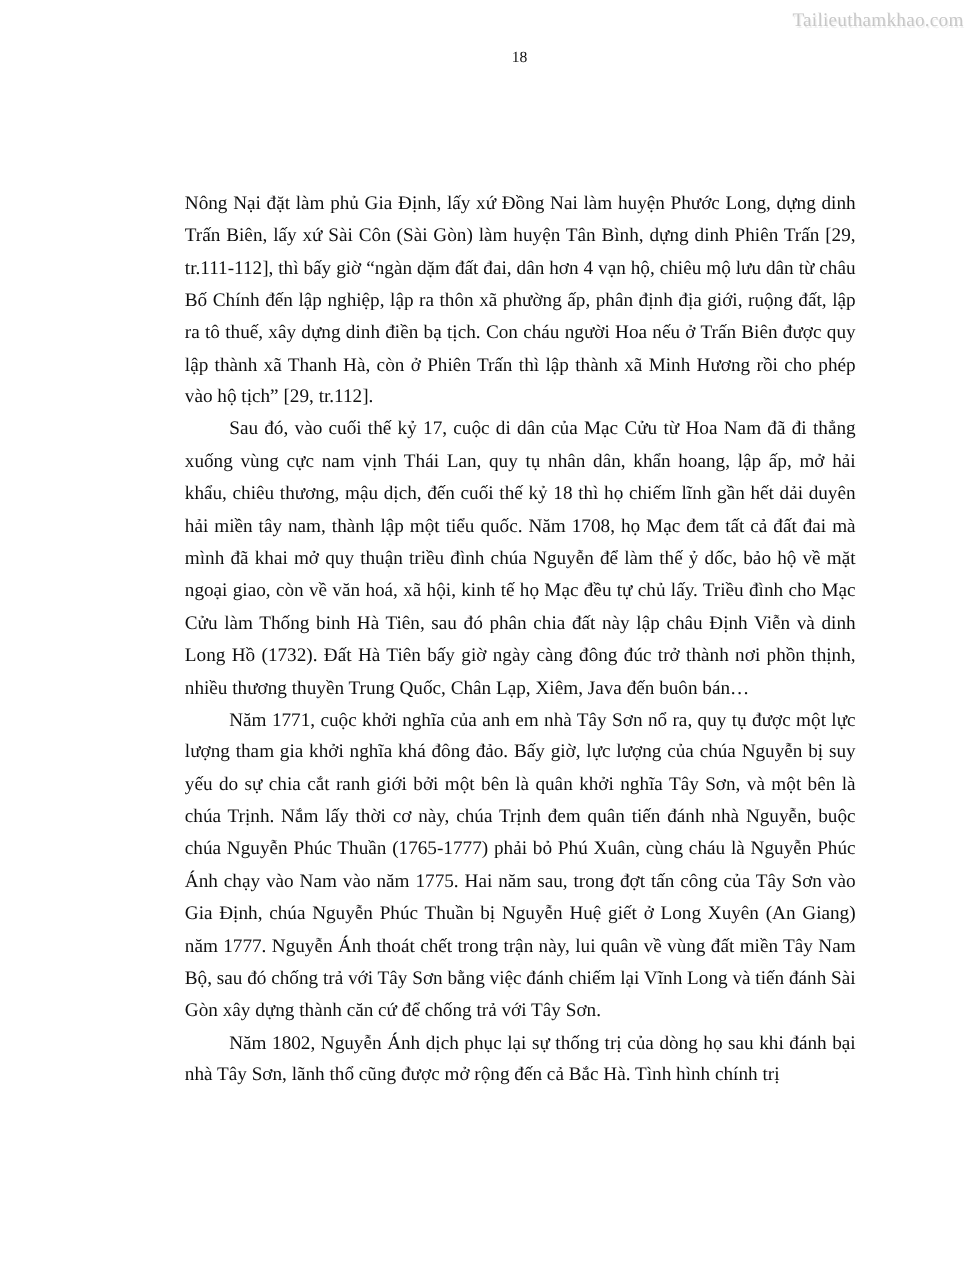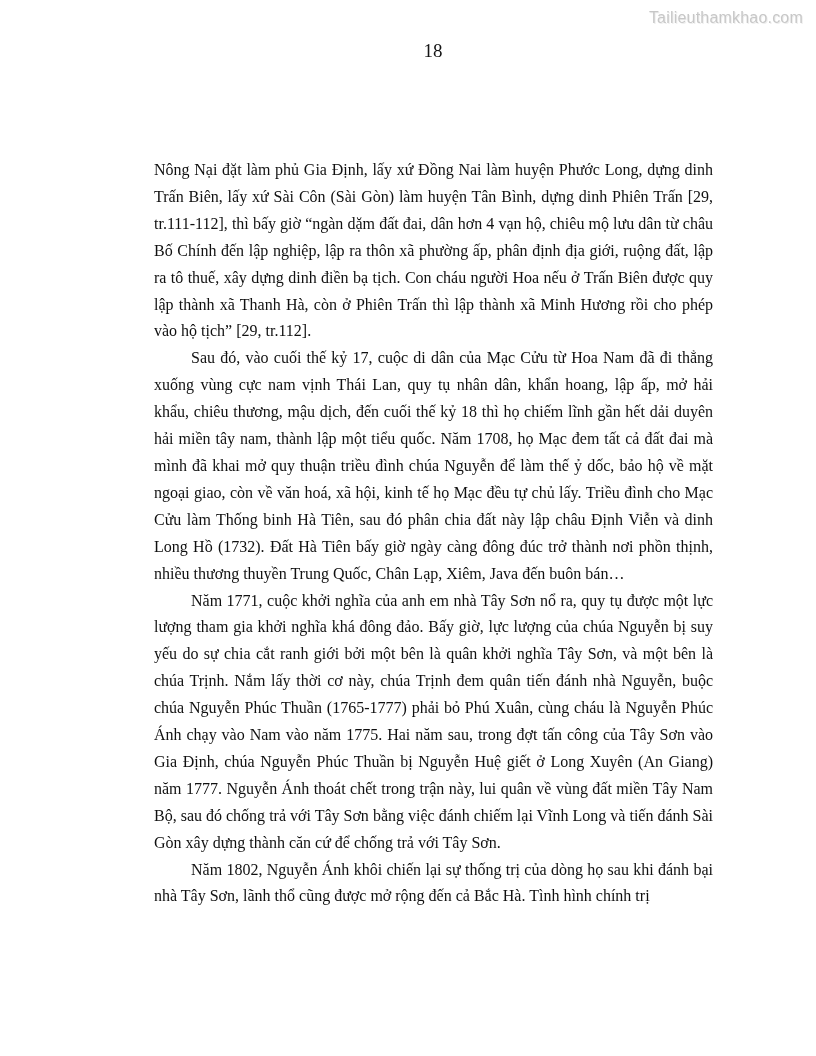--- a/index.html
+++ b/index.html
@@ -13,33 +13,33 @@
     height: 1056px;
     background: #ffffff;
     overflow: hidden;
     font-family: "Liberation Serif", "DejaVu Serif", serif;
     color: #101010;
   }
   .watermark {
     position: absolute;
     top: 9px;
     right: 13px;
-    font-family: Liberation Sans, sans-serif;
+    font-family: Liberation Serif, serif;
     font-size: 16px;
     letter-spacing: 0.2px;
     color: #c7c7c7;
     text-shadow: 1px 1px 0 #efefef;
   }
   .page-number {
     position: absolute;
     top: 40px;
     left: 154px;
     width: 558px;
     text-align: center;
-    font-size: 19px;
+    font-size: 13px;
     color: #141414;
   }
   .body-text {
     position: absolute;
     top: 111px;
     left: 154px;
     width: 559px;
     font-size: 16px;
     line-height: 26.9px;
     text-align: justify;
@@ -61,16 +61,16 @@
 <div class="page">
 
   <div class="watermark">Tailieuthamkhao.com</div>
 
   <div class="page-number">18</div>
 
   <div class="body-text">
     <p class="para no-indent">Nông Nại đặt làm phủ Gia Định, lấy xứ Đồng Nai làm huyện Phước Long, dựng dinh Trấn Biên, lấy xứ Sài Côn (Sài Gòn) làm huyện Tân Bình, dựng dinh Phiên Trấn [29, tr.111-112], thì bấy giờ “ngàn dặm đất đai, dân hơn 4 vạn hộ, chiêu mộ lưu dân từ châu Bố Chính đến lập nghiệp, lập ra thôn xã phường ấp, phân định địa giới, ruộng đất, lập ra tô thuế, xây dựng dinh điền bạ tịch. Con cháu người Hoa nếu ở Trấn Biên được quy lập thành xã Thanh Hà, còn ở Phiên Trấn thì lập thành xã Minh Hương rồi cho phép vào hộ tịch” [29, tr.112].</p>
     <p class="para">Sau đó, vào cuối thế kỷ 17, cuộc di dân của Mạc Cửu từ Hoa Nam đã đi thẳng xuống vùng cực nam vịnh Thái Lan, quy tụ nhân dân, khẩn hoang, lập ấp, mở hải khẩu, chiêu thương, mậu dịch, đến cuối thế kỷ 18 thì họ chiếm lĩnh gần hết dải duyên hải miền tây nam, thành lập một tiểu quốc. Năm 1708, họ Mạc đem tất cả đất đai mà mình đã khai mở quy thuận triều đình chúa Nguyễn để làm thế ỷ dốc, bảo hộ về mặt ngoại giao, còn về văn hoá, xã hội, kinh tế họ Mạc đều tự chủ lấy. Triều đình cho Mạc Cửu làm Thống binh Hà Tiên, sau đó phân chia đất này lập châu Định Viễn và dinh Long Hồ (1732). Đất Hà Tiên bấy giờ ngày càng đông đúc trở thành nơi phồn thịnh, nhiều thương thuyền Trung Quốc, Chân Lạp, Xiêm, Java đến buôn bán…</p>
     <p class="para">Năm 1771, cuộc khởi nghĩa của anh em nhà Tây Sơn nổ ra, quy tụ được một lực lượng tham gia khởi nghĩa khá đông đảo. Bấy giờ, lực lượng của chúa Nguyễn bị suy yếu do sự chia cắt ranh giới bởi một bên là quân khởi nghĩa Tây Sơn, và một bên là chúa Trịnh. Nắm lấy thời cơ này, chúa Trịnh đem quân tiến đánh nhà Nguyễn, buộc chúa Nguyễn Phúc Thuần (1765-1777) phải bỏ Phú Xuân, cùng cháu là Nguyễn Phúc Ánh chạy vào Nam vào năm 1775. Hai năm sau, trong đợt tấn công của Tây Sơn vào Gia Định, chúa Nguyễn Phúc Thuần bị Nguyễn Huệ giết ở Long Xuyên (An Giang) năm 1777. Nguyễn Ánh thoát chết trong trận này, lui quân về vùng đất miền Tây Nam Bộ, sau đó chống trả với Tây Sơn bằng việc đánh chiếm lại Vĩnh Long và tiến đánh Sài Gòn xây dựng thành căn cứ để chống trả với Tây Sơn.</p>
-    <p class="para">Năm 1802, Nguyễn Ánh khôi chiến lại sự thống trị của dòng họ sau khi đánh bại nhà Tây Sơn, lãnh thổ cũng được mở rộng đến cả Bắc Hà. Tình hình chính trị</p>
+    <p class="para">Năm 1802, Nguyễn Ánh dịch phục lại sự thống trị của dòng họ sau khi đánh bại nhà Tây Sơn, lãnh thổ cũng được mở rộng đến cả Bắc Hà. Tình hình chính trị</p>
   </div>
 
 </div>
 
 </body></html>

